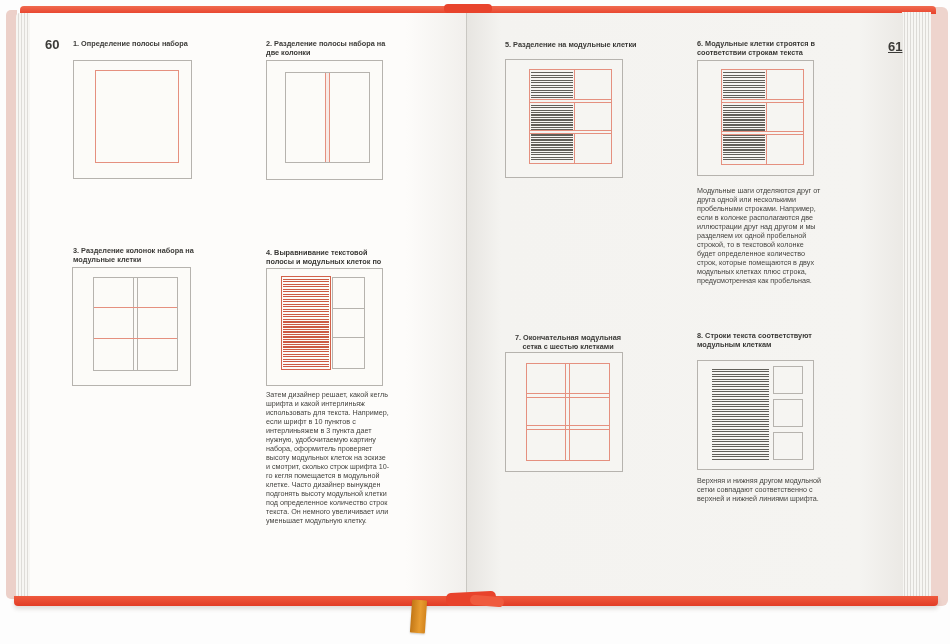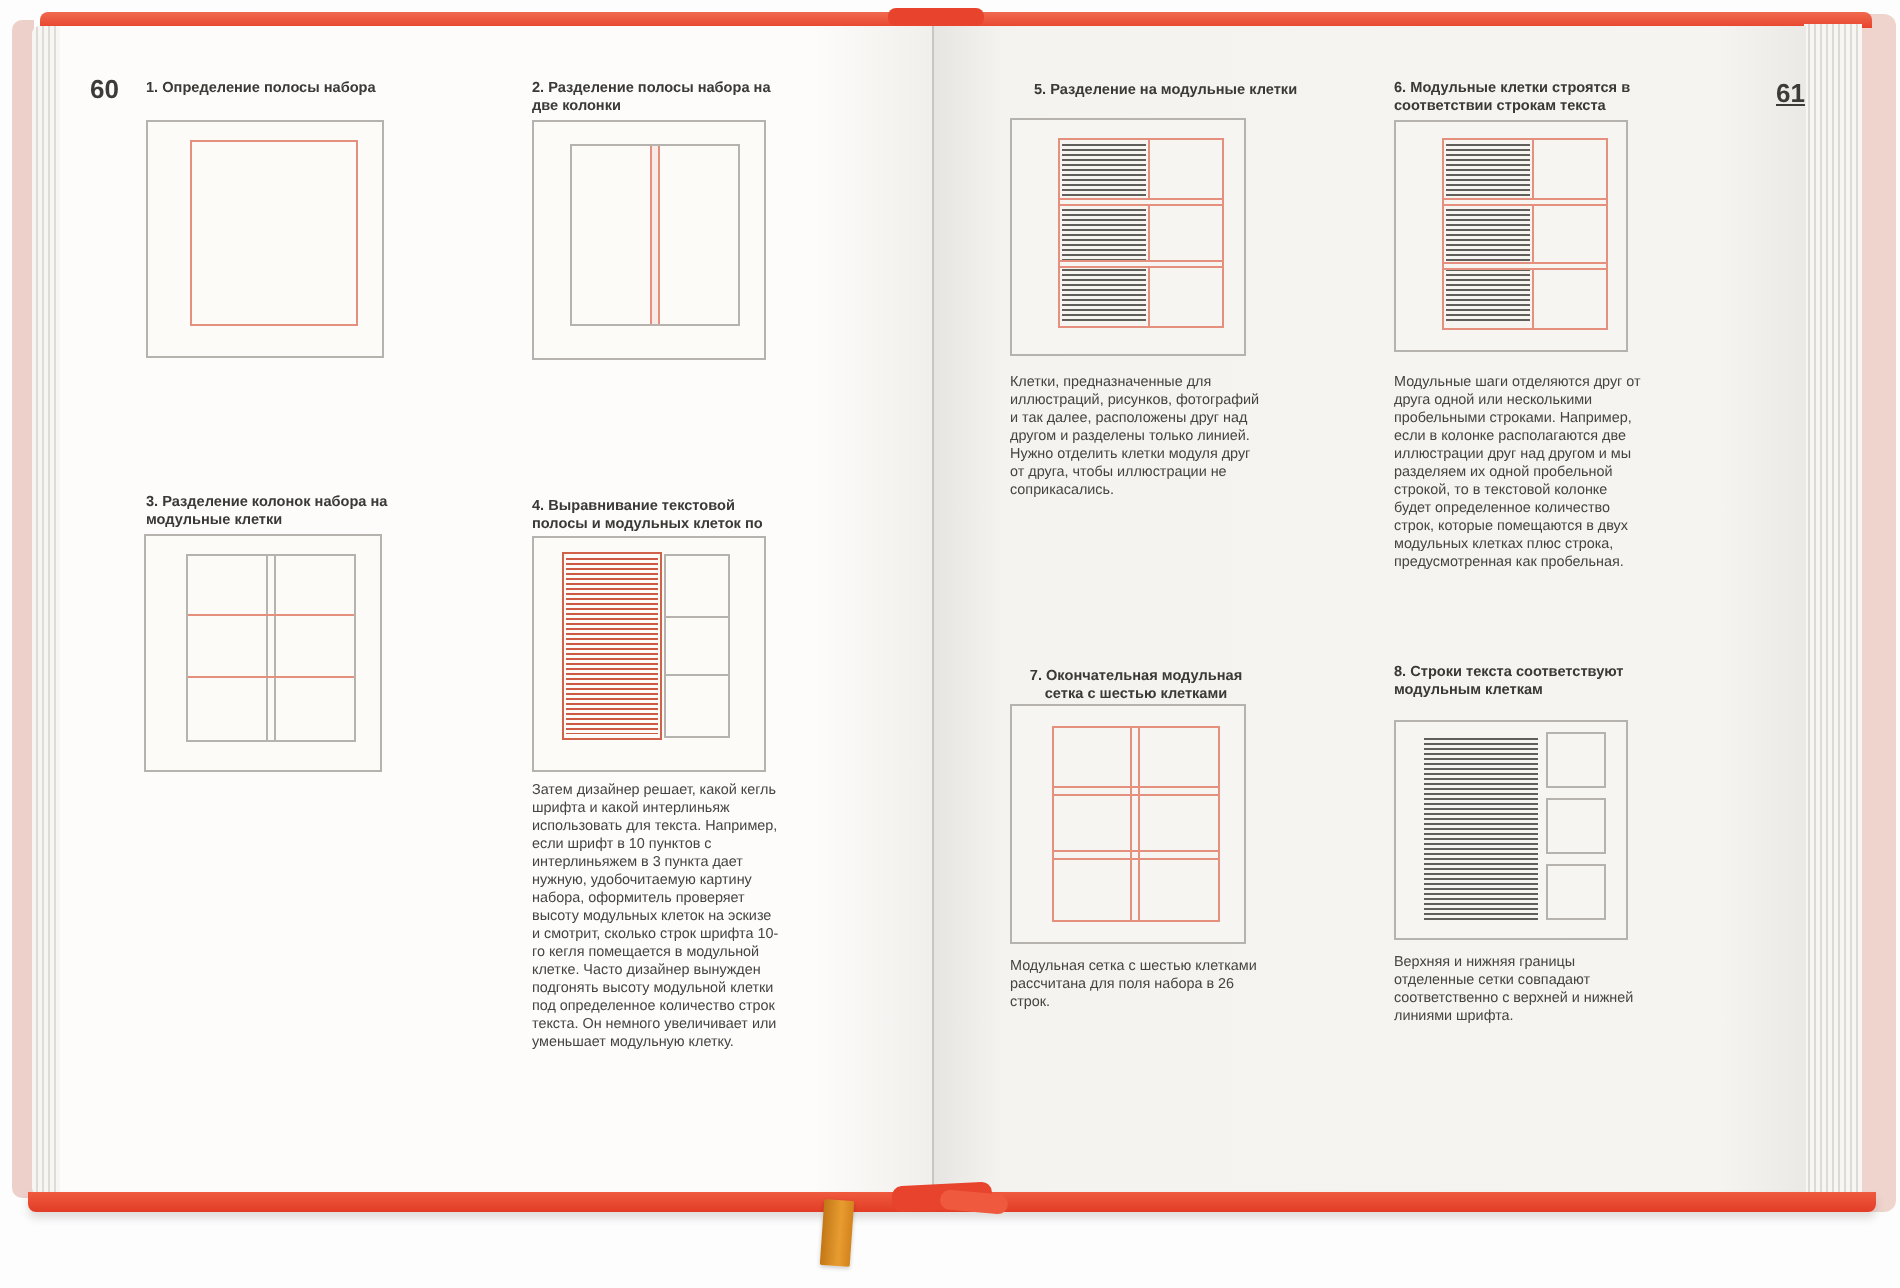--- a/index.html
+++ b/index.html
@@ -96,44 +96,38 @@
     </div>
   </div>
   <div class="abs cap" style="left:236px;top:377px;width:124px;">
     <p>Затем дизайнер решает, какой кегль шрифта и какой интерлиньяж использовать для текста. Например, если шрифт в 10 пунктов с интерлиньяжем в 3 пункта дает нужную, удобочитаемую картину набора, оформитель проверяет высоту модульных клеток на эскизе и смотрит, сколько строк шрифта 10-го кегля помещается в модульной клетке. Часто дизайнер вынужден подгонять высоту модульной клетки под определенное количество строк текста. Он немного увеличивает или уменьшает модульную клетку.</p>
   </div>
 </div>
 
 <div class="abs page-right">
   <div class="abs folio" style="left:421px;top:26px;text-decoration:underline;">61</div>
 
-  <div class="abs hd" style="left:50px;top:27px;width:132px;">5. Разделение на модульные клетки</div>
+  <div class="abs hd" style="left:38px;top:27px;width:132px;">5. Разделение на модульные клетки</div>
   <div class="abs fig figR" style="left:38px;top:46px;width:118px;height:119px;">
     <div class="abs redbox" style="left:23px;top:9px;right:10px;bottom:13px;">
       <div class="abs" style="left:0;top:0;bottom:0;width:55%;border-right:1px solid #e5907f;box-sizing:border-box;">
         <div class="stripes-dark"></div>
       </div>
       <div class="abs gapline" style="top:31%;"></div>
       <div class="abs gapline" style="top:64%;"></div>
     </div>
   </div>
-  <div class="abs cap" style="left:38px;top:173px;width:126px;">
-    <p>Клетки, предназначенные для иллюстраций, рисунков, фотографий и так далее, расположены друг над другом и разделены только линией. Нужно отделить клетки модуля друг от друга, чтобы иллюстрации не соприкасались.</p>
-  </div>
 
   <div class="abs hd" style="left:38px;top:320px;width:126px;text-align:center;">7. Окончательная модульная сетка с шестью клетками</div>
   <div class="abs fig figR" style="left:38px;top:339px;width:118px;height:120px;">
     <div class="abs redbox" style="left:20px;top:10px;right:12px;bottom:10px;">
       <div class="abs vgutter-red" style="left:calc(50% - 3px);"></div>
       <div class="abs hgutter-red" style="top:30%;"></div>
       <div class="abs hgutter-red" style="top:64%;"></div>
     </div>
-  </div>
-  <div class="abs cap" style="left:38px;top:465px;width:130px;">
-    <p>Модульная сетка с шестью клетками рассчитана для поля набора в 26 строк.</p>
   </div>
 
   <div class="abs hd" style="left:230px;top:26px;width:126px;">6. Модульные клетки строятся в соответствии строкам текста</div>
   <div class="abs fig figR" style="left:230px;top:47px;width:117px;height:116px;">
     <div class="abs redbox" style="left:23px;top:8px;right:9px;bottom:10px;">
       <div class="abs" style="left:0;top:0;bottom:0;width:55%;border-right:1px solid #e5907f;box-sizing:border-box;">
         <div class="stripes-dark"></div>
       </div>
       <div class="abs gapline" style="top:31%;"></div>
       <div class="abs gapline" style="top:65%;"></div>
@@ -146,21 +140,21 @@
   <div class="abs hd" style="left:230px;top:318px;width:126px;">8. Строки текста соответствуют модульным клеткам</div>
   <div class="abs fig figR" style="left:230px;top:347px;width:117px;height:110px;">
     <div class="abs" style="left:14px;top:8px;width:57px;height:92px;">
       <div class="stripes-dark" style="inset:0;"></div>
     </div>
     <div class="abs graybox" style="left:75px;width:30px;top:5px;height:28px;"></div>
     <div class="abs graybox" style="left:75px;width:30px;top:38px;height:28px;"></div>
     <div class="abs graybox" style="left:75px;width:30px;top:71px;height:28px;"></div>
   </div>
   <div class="abs cap" style="left:230px;top:463px;width:128px;">
-    <p>Верхняя и нижняя границы отделенные сетки совпадают соответственно с верхней и нижней линиями шрифта.</p>
+    <p>Верхняя и нижняя другом модульной сетки совпадают соответственно с верхней и нижней линиями шрифта.</p>
   </div>
 </div>
 
 <div class="abs spine-line"></div>
 <div class="abs cover-bottom"></div>
 <div class="abs headband-bottom"></div>
 <div class="abs headband-bottom2"></div>
 <div class="abs bookmark"></div>
 
 </body></html>

